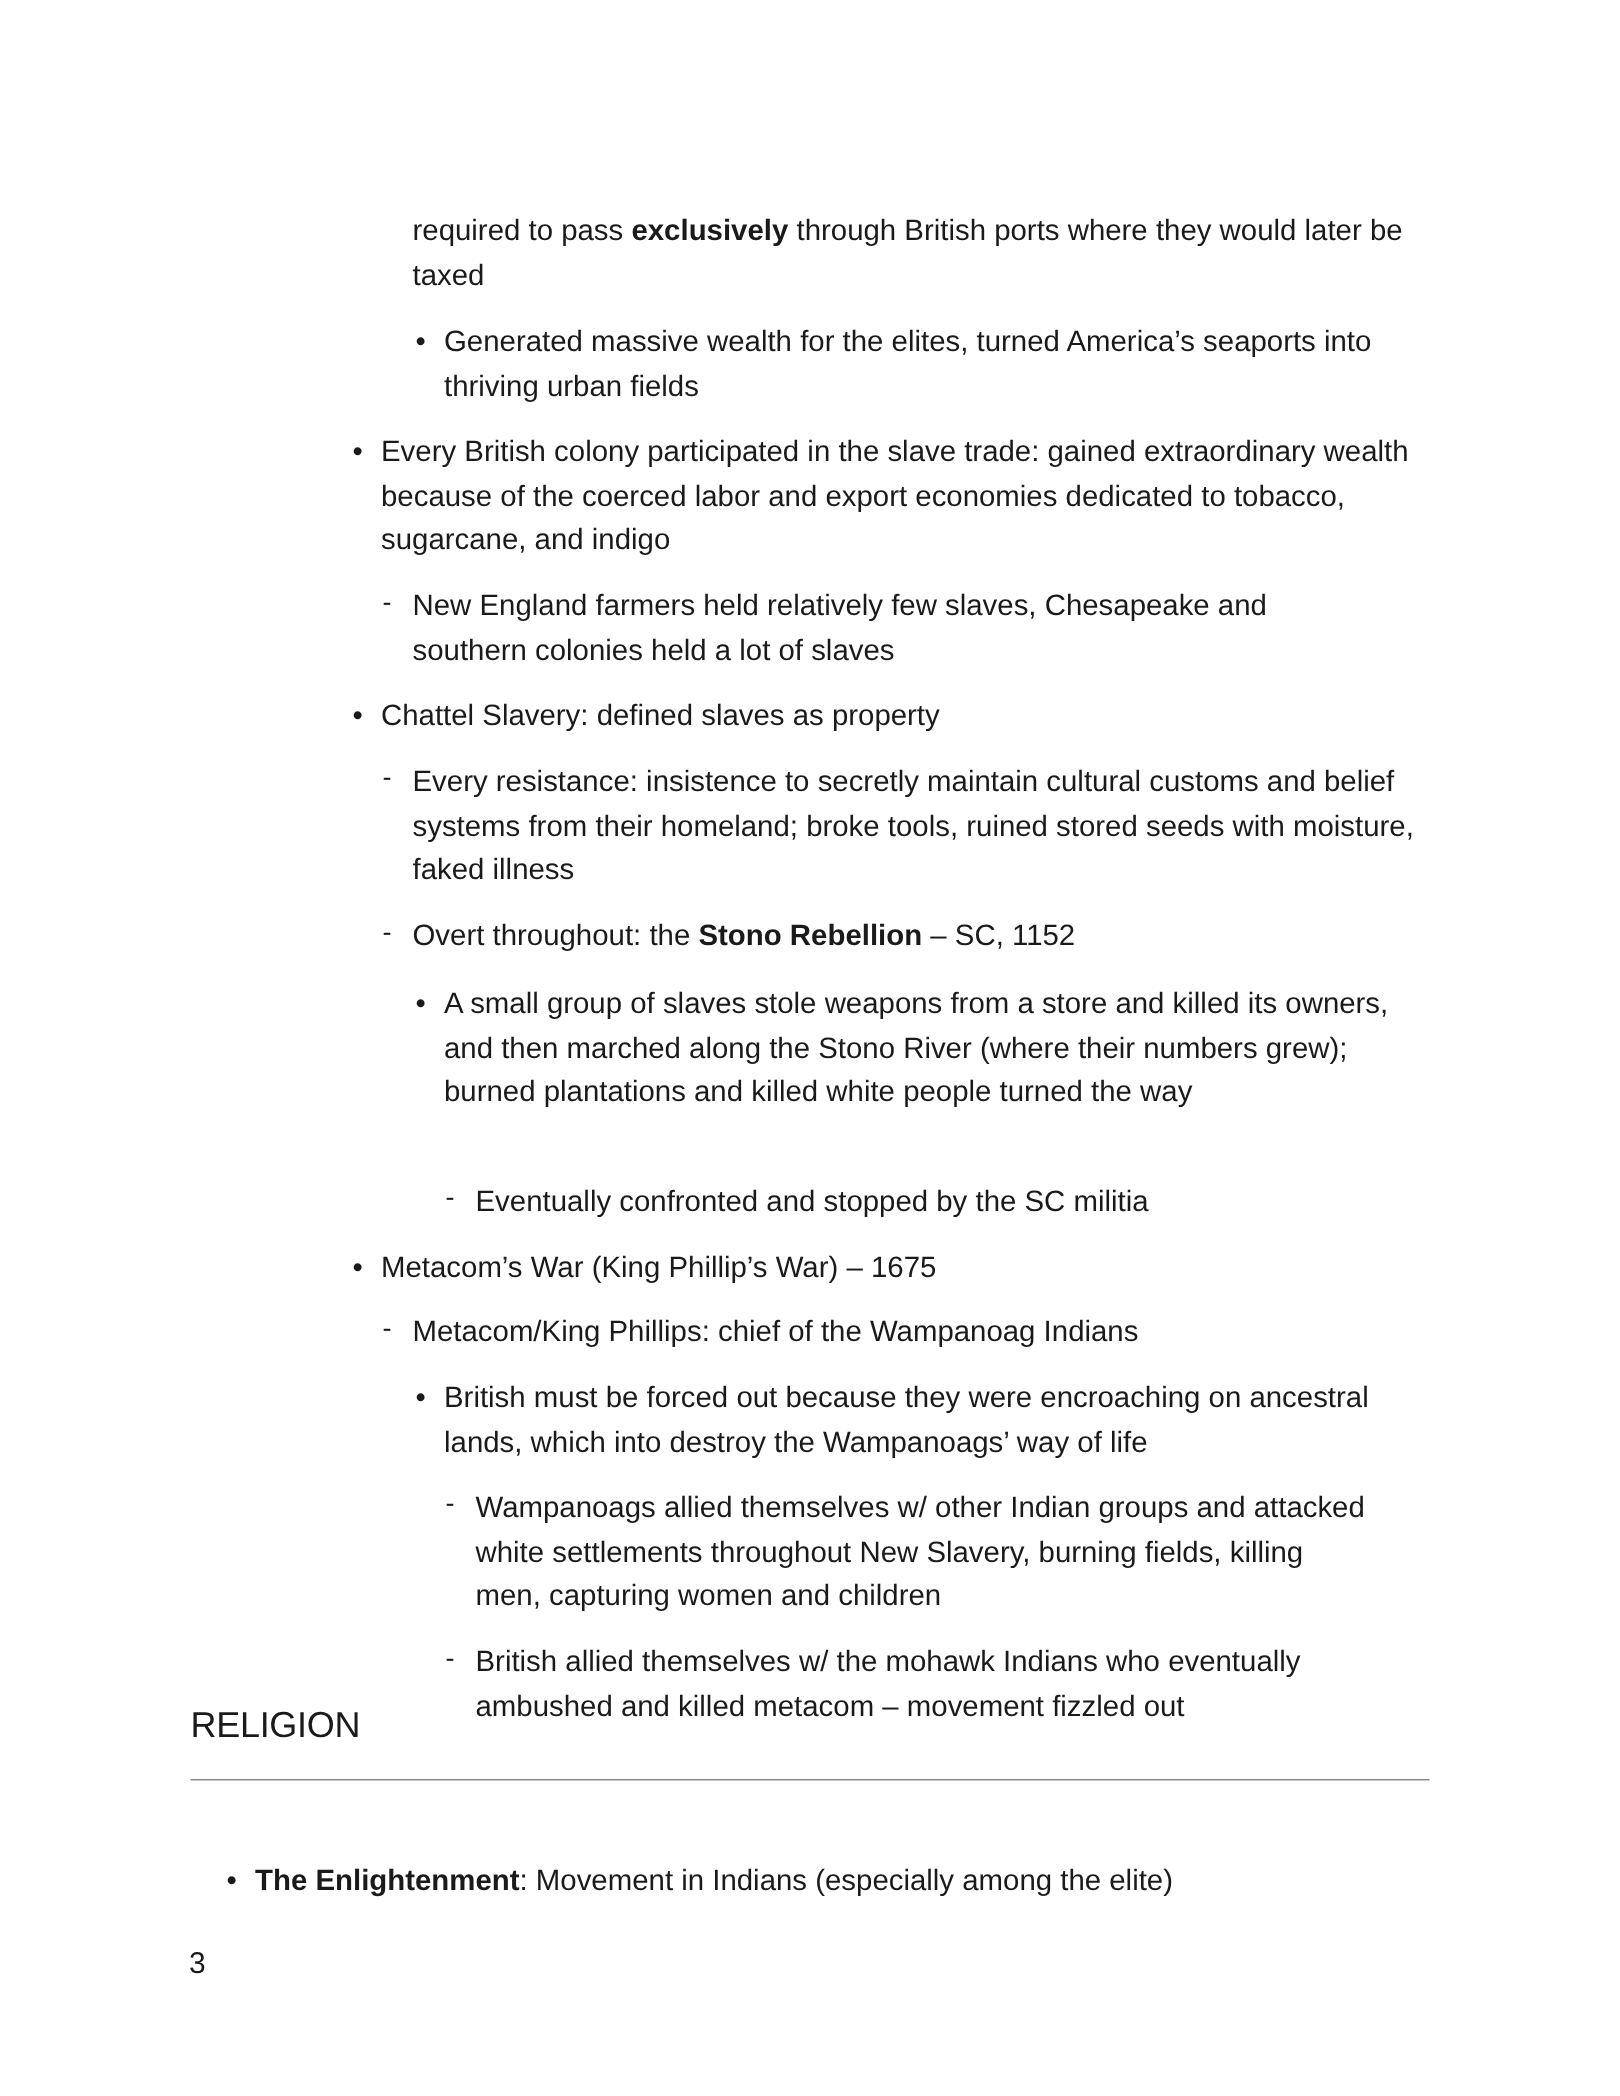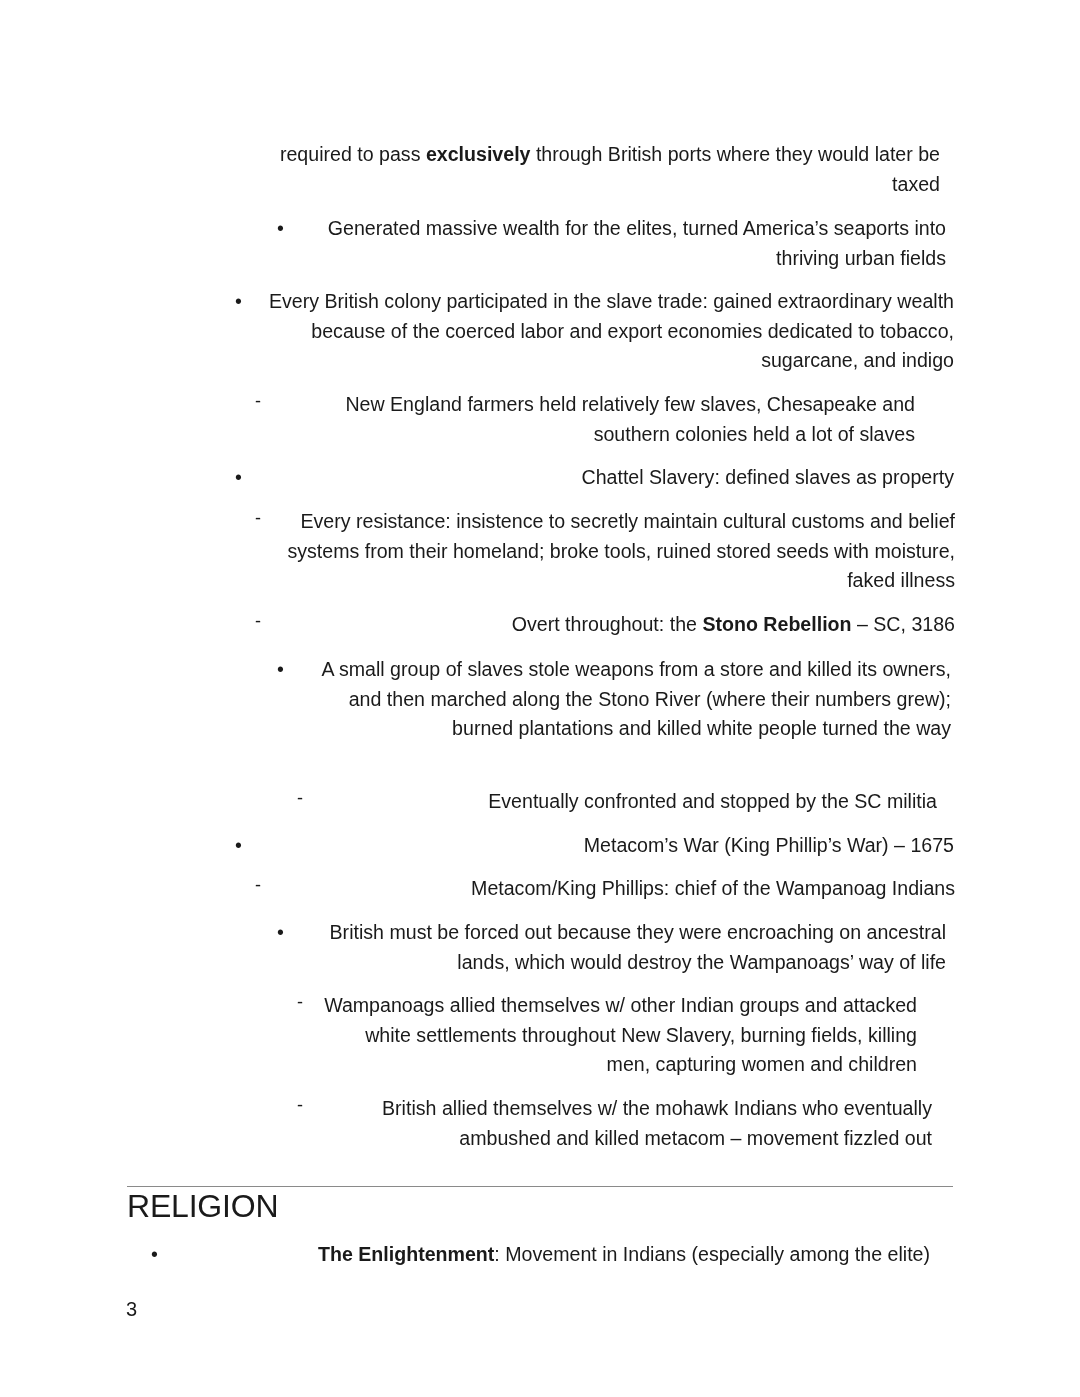--- a/index.html
+++ b/index.html
@@ -19,21 +19,20 @@
     }
     .page {
       position: absolute;
       left: 0; top: 0;
       width: 1080px;
       height: 1397px;
     }
     .item {
       position: absolute;
       margin: 0;
-      text-align: right;
     }
     .marker {
       position: absolute;
       top: 0;
       font-size: 19.6px;
       line-height: 29.6px;
     }
     .marker.dash {
       font-size: 18px;
       top: -3px;
@@ -47,22 +46,22 @@
       position: absolute;
       left: 127px;
       top: 1186px;
       width: 826px;
       height: 0;
       border-top: 1.5px solid #8a8a8a;
     }
     .heading {
       position: absolute;
       left: 127px;
-      top: 1191px;
-      font-size: 32px;
+      top: 1136px;
+      font-size: 24px;
       line-height: 30px;
       letter-spacing: -0.2px;
     }
     .pagenum {
       position: absolute;
       left: 126px;
       top: 1295px;
       font-size: 20px;
       line-height: 28px;
     }
@@ -96,21 +95,21 @@
     <span class="text"><span class="u">Chattel Slavery:</span><span> defined slaves as property</span></span>
   </div>
 
   <div class="item" style="left:275px; top:507px; width:680px;">
     <span class="marker dash" style="left:-20px;">-</span>
     <span class="text"><span class="u">Every resistance</span><span>: insistence to secretly maintain cultural customs and belief systems from their homeland; broke tools, ruined stored seeds with moisture, faked illness</span></span>
   </div>
 
   <div class="item" style="left:275px; top:610px; width:680px;">
     <span class="marker dash" style="left:-20px;">-</span>
-    <span class="text"><span class="u">Overt throughout</span><span>: the </span><span class="b">Stono Rebellion</span><span> – SC, 3186</span></span>
+    <span class="text"><span class="u">Overt throughout</span><span>: the </span><span class="b">Stono Rebellion</span><span> – SC, 1152</span></span>
   </div>
 
   <div class="item" style="left:296px; top:655px; width:655px;">
     <span class="marker" style="left:-19px;">•</span>
     <span class="text">A small group of slaves stole weapons from a store and killed its owners, and then marched along the Stono River (where their numbers grew); burned plantations and killed white people turned the way</span>
   </div>
 
   <div class="item" style="left:317px; top:787px; width:620px;">
     <span class="marker dash" style="left:-20px;">-</span>
     <span class="text">Eventually confronted and stopped by the SC militia</span>
@@ -121,21 +120,21 @@
     <span class="text">Metacom’s War (King Phillip’s War) – 1675</span>
   </div>
 
   <div class="item" style="left:275px; top:874px; width:680px;">
     <span class="marker dash" style="left:-20px;">-</span>
     <span class="text">Metacom/King Phillips: chief of the Wampanoag Indians</span>
   </div>
 
   <div class="item" style="left:296px; top:918px; width:650px;">
     <span class="marker" style="left:-19px;">•</span>
-    <span class="text">British must be forced out because they were encroaching on ancestral lands, which would destroy the Wampanoags’ way of life</span>
+    <span class="text">British must be forced out because they were encroaching on ancestral lands, which into destroy the Wampanoags’ way of life</span>
   </div>
 
   <div class="item" style="left:317px; top:991px; width:600px;">
     <span class="marker dash" style="left:-20px;">-</span>
     <span class="text">Wampanoags allied themselves w/ other Indian groups and attacked white settlements throughout New Slavery, burning fields, killing men, capturing women and children</span>
   </div>
 
   <div class="item" style="left:317px; top:1094px; width:615px;">
     <span class="marker dash" style="left:-20px;">-</span>
     <span class="text">British allied themselves w/ the mohawk Indians who eventually ambushed and killed metacom – movement fizzled out</span>

